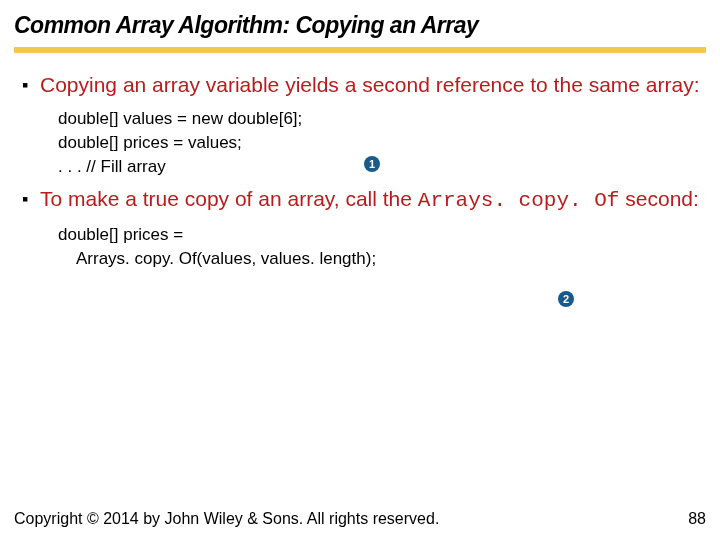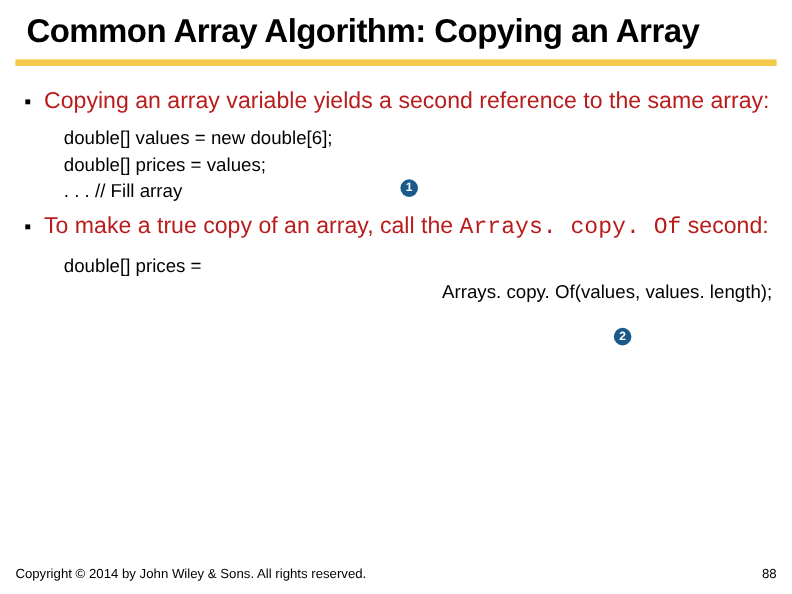--- a/index.html
+++ b/index.html
@@ -5,25 +5,26 @@
   * { margin: 0; padding: 0; box-sizing: border-box; }
   body {
     width: 720px;
     height: 540px;
     background: #ffffff;
     font-family: Verdana, Geneva, sans-serif;
     position: relative;
     overflow: hidden;
   }
   .title {
-    font-size: 30px;
+    font-size: 23px;
     font-weight: bold;
     color: #000;
-    padding: 12px 14px 6px 24px;
+    padding: 12px 14px 6px 14px;
     letter-spacing: -0.5px;
+    font-style: italic;
   }
   .underline {
     margin: 2px 14px 0 14px;
     height: 6px;
     background: #f3c94a;
   }
   .content {
     padding: 18px 18px 0 18px;
   }
   .bullet-row {
@@ -85,26 +86,26 @@
   }
   .mono { font-family: Liberation Mono, monospace; }
   .footer {
     position: absolute;
     bottom: 12px;
     left: 14px;
     right: 14px;
     display: flex;
     justify-content: space-between;
     align-items: flex-start;
-    font-size: 12px;
+    font-size: 16px;
     color: #000;
     font-family: Verdana, Geneva, sans-serif;
     gap: 20px;
   }
-  .indent { padding-left: 18px; display: block; text-align: right; }
+  .indent { padding-left: 18px; display: block; }
 </style>
 </head>
 <body>
 
 <div class="title">Common Array Algorithm:  Copying an Array</div>
 <div class="underline"></div>
 
 <div class="content content-wrap">
 
   <div class="bullet-row">

